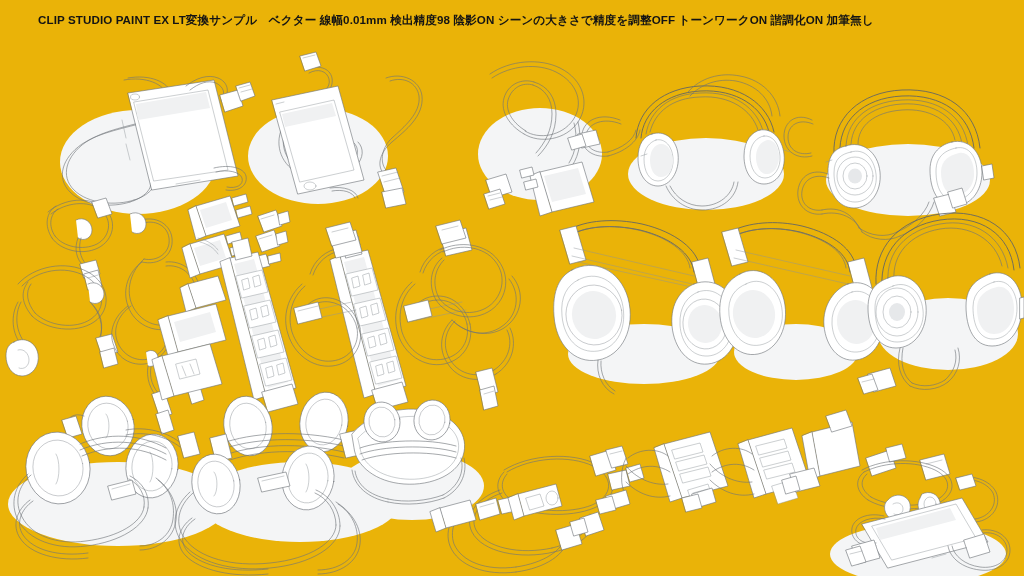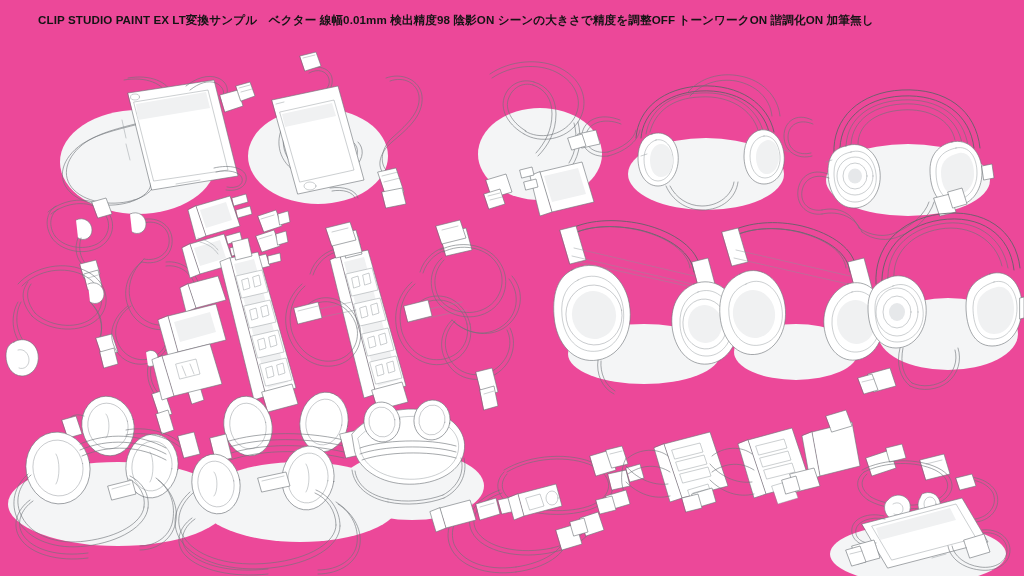--- a/index.html
+++ b/index.html
@@ -1,20 +1,20 @@
 <!DOCTYPE html>
 <html><head>
 <meta charset="utf-8">
 <style>
   html,body{margin:0;padding:0;}
   body{
     width:1024px;height:576px;background:#ffffff;overflow:hidden;
     font-family:"Liberation Sans","DejaVu Sans",sans-serif;
   }
-  #page{position:relative;width:1024px;height:576px;background:#ec4899;}
+  #page{position:relative;width:1024px;height:576px;background:#eab308;}
 
   
   #caption{
     position:absolute;left:38px;top:11px;width:960px;height:18px;
     font-size:11.6px;font-weight:bold;color:#141414;
     letter-spacing:0.1px;white-space:nowrap;line-height:18px;
   }
 
   
   #artboard{position:absolute;left:0;top:34px;width:1024px;height:542px;}

